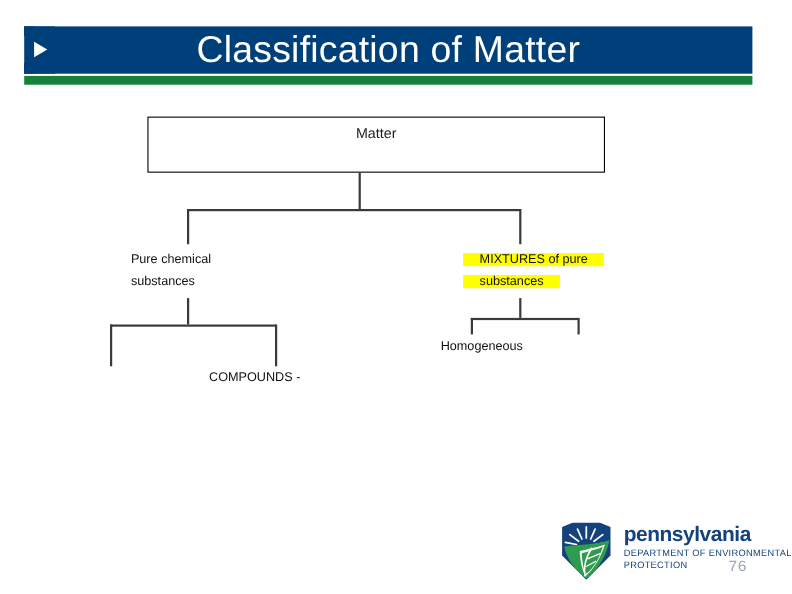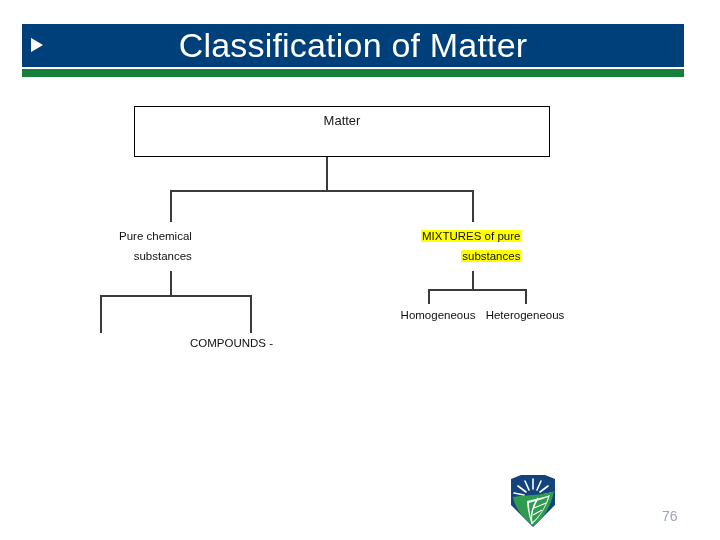--- a/index.html
+++ b/index.html
@@ -106,28 +106,27 @@
     color: #1a1a1a;
     padding-top: 6px;
   }
   .node-text {
     position: absolute;
     font-size: 11.5px;
     font-family: "Liberation Sans", sans-serif;
     color: #111111;
     line-height: 20px;
     white-space: nowrap;
-    text-align: right;
   }
   .node-text .tline {
     display: block;
   }
   .node-text.hl .tline > span {
     background: #ffff00;
-    padding: 0 1px;
+    padding: 0 15px;
   }
   .node-text.center {
     text-align: center;
   }
 
   
   .conn-v {
     position: absolute;
     width: 1.6px;
     background: #3a3a3a;
@@ -176,21 +175,21 @@
     letter-spacing: 0.3px;
     line-height: 11px;
     white-space: nowrap;
   }
   #page-number {
     position: absolute;
     left: 662px;
     top: 508px;
     font-size: 14px;
     color: #98a6b8;
-    font-family: Liberation Sans, sans-serif;
+    font-family: Liberation Mono, monospace;
     z-index: 6;
   }
 </style>
 </head>
 <body>
 
 <div id="slide-header">
   <div class="header-bar"></div>
   <div class="header-arrow"></div>
   <div class="header-notch"></div>
@@ -234,23 +233,20 @@
 
   <div class="conn-v" style="left:472px; top:176px; height:18px;"></div>
   <div class="conn-h" style="left:428px; top:194px; width:98px;"></div>
   <div class="conn-v" style="left:428px; top:194px; height:15px;"></div>
   <div class="conn-v" style="left:525px; top:194px; height:15px;"></div>
 
   <div class="node-text center" style="left:368px; top:210px; width:140px;">
     <span class="tline">Homogeneous</span>
   </div>
 
-  <div class="node-text center" style="left:455px; top:210px; width:140px;">
-    <span class="tline">Heterogeneous</span>
-  </div>
 
 </div>
 
 <div id="footer-logo">
   <svg class="logo-keystone" viewBox="0 0 56 52">
     <path d="M6 4 L16 0 L40 0 L50 4 L50 30 L28 52 L6 30 Z" fill="#13427c"></path>
     <g stroke="#ffffff" stroke-width="1.6" stroke-linecap="round">
       <line x1="28" y1="4" x2="28" y2="14"></line>
       <line x1="20" y1="6" x2="24" y2="15"></line>
       <line x1="36" y1="6" x2="32" y2="15"></line>
@@ -259,15 +255,20 @@
       <line x1="9" y1="18" x2="19" y2="20"></line>
       <line x1="47" y1="18" x2="37" y2="20"></line>
     </g>
     <path d="M8 22 C20 20, 42 20, 49 16 C46 34, 34 48, 28 51 C20 45, 10 34, 8 22 Z" fill="#2e9b4e"></path>
     <path d="M22 26 C30 24, 40 22, 45 20 C40 36, 31 46, 27 49 C24 42, 22 33, 22 26 Z" fill="#ffffff" opacity="0.92"></path>
     <path d="M24 28 C31 26, 39 24, 43 22 C39 36, 31 45, 27 47 C25 40, 24 34, 24 28 Z" fill="#2e9b4e"></path>
     <path d="M33 23 C28 31, 25 40, 27 49" stroke="#ffffff" stroke-width="1.5" fill="none"></path>
     <path d="M29 33 L41 28" stroke="#ffffff" stroke-width="1.2" fill="none"></path>
     <path d="M28 40 L37 35" stroke="#ffffff" stroke-width="1.2" fill="none"></path>
   </svg>
+  <div class="logo-wordmark">
+    <span class="logo-name">pennsylvania</span>
+    <span class="logo-sub">DEPARTMENT OF ENVIRONMENTAL</span>
+    <span class="logo-sub">PROTECTION</span>
+  </div>
 </div>
 
 <div id="page-number">76</div>
 
 </body></html>

